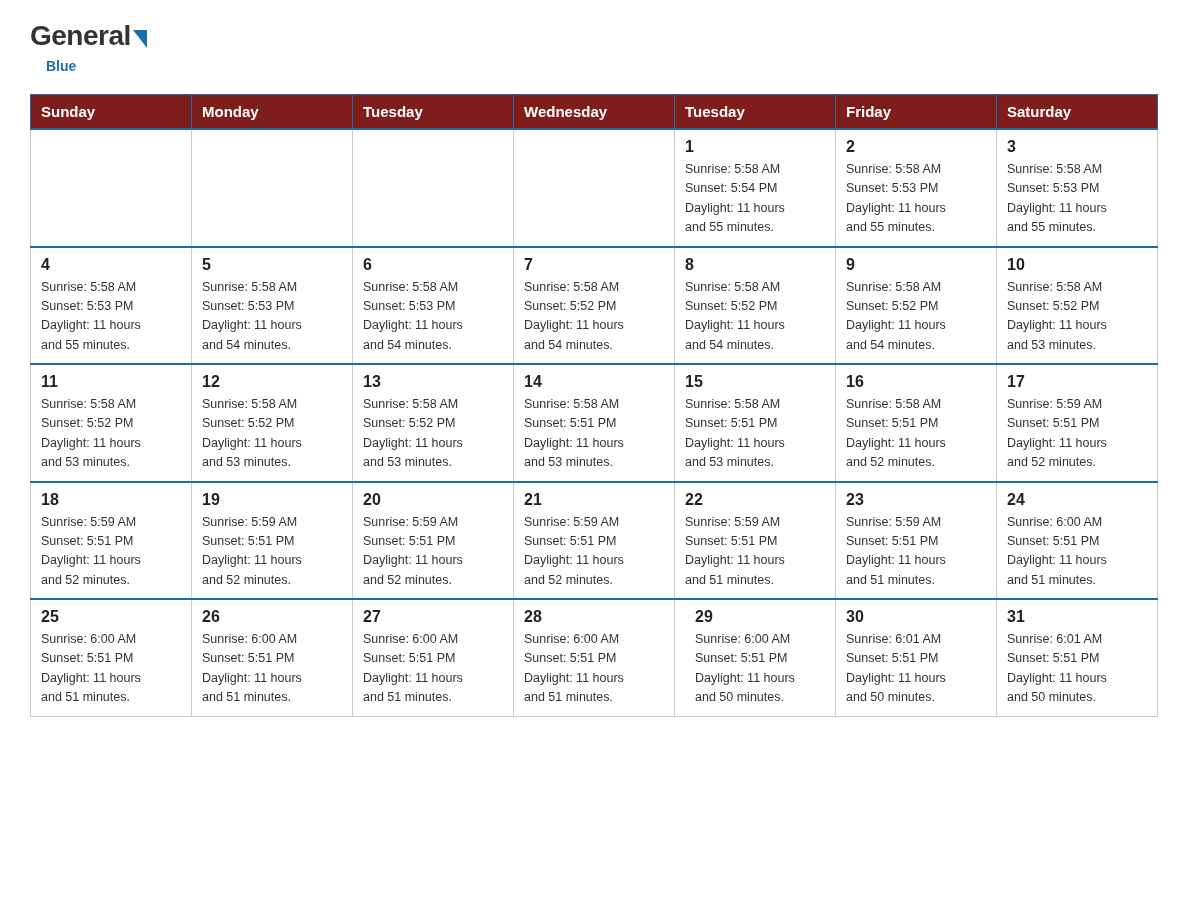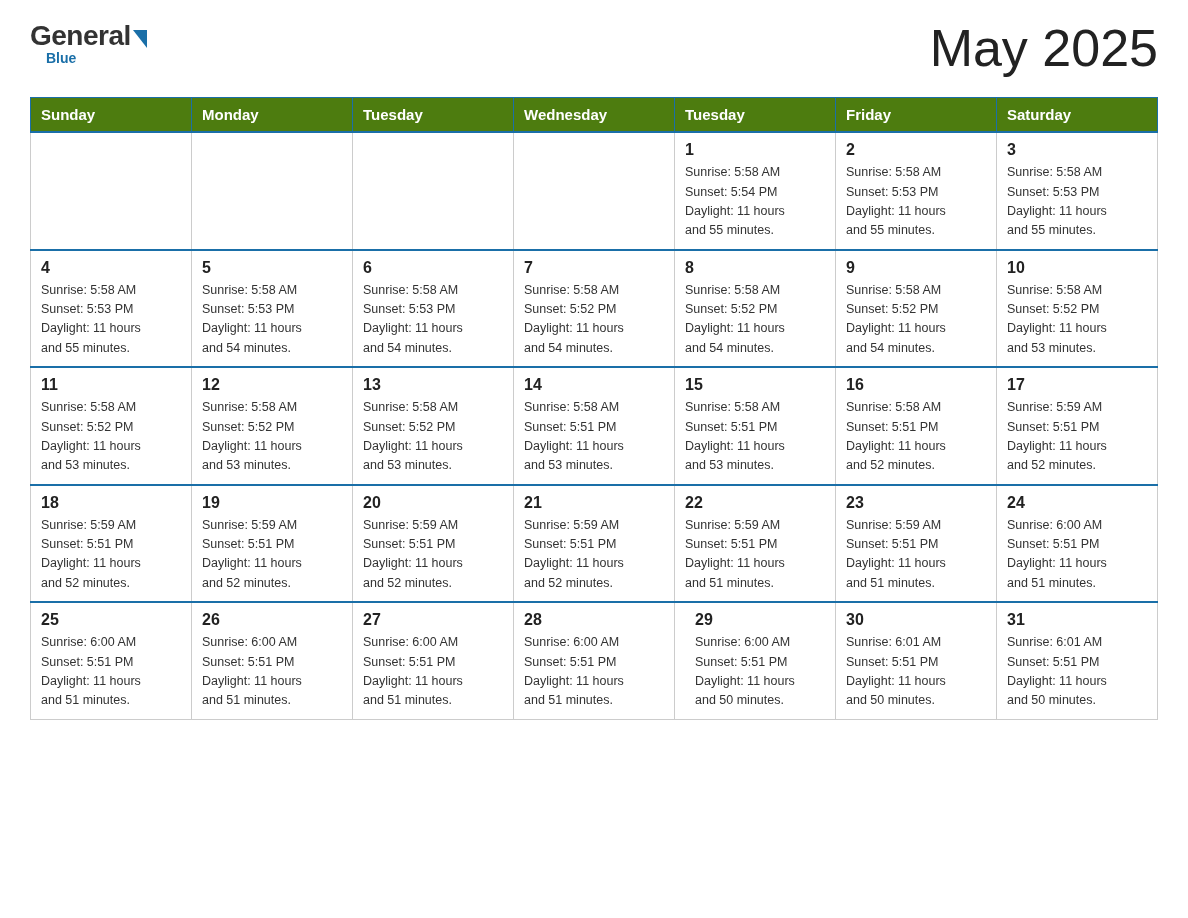--- a/index.html
+++ b/index.html
@@ -58,21 +58,21 @@
     .location {
       font-size: 22px;
       color: #444;
       margin-top: 4px;
     }
     .calendar {
       width: 100%;
       border-collapse: collapse;
     }
     .calendar th {
-      background-color: #4d7c0f;
+      background-color: #7f1d1d;
       color: #fff;
       font-size: 15px;
       font-weight: bold;
       padding: 8px 10px;
       text-align: left;
       border: 1px solid #1a6fa8;
     }
     .calendar td {
       vertical-align: top;
       padding: 8px 10px;
@@ -106,27 +106,26 @@
   </style>
 </head>
 <body>
 
 <div class="header">
   <div class="logo">
     <div class="logo-top">
       <span class="logo-general">General</span>
       <div class="logo-arrow"></div>
     </div>
-    <div style="display:flex; align-items:flex-start; margin-top:0px;">
+    <div style="display:flex; align-items:flex-start; margin-top:8px;">
       <span style="width:14px; display:inline-block;"></span>
       <span class="logo-bottom">Blue</span>
     </div>
   </div>
   <div class="title-block">
-    <div class="month-year">May 2025</div>
   </div>
 </div>
 
 <table class="calendar">
   <thead>
     <tr>
       <th>Sunday</th>
       <th>Monday</th>
       <th>Tuesday</th>
       <th>Wednesday</th>

